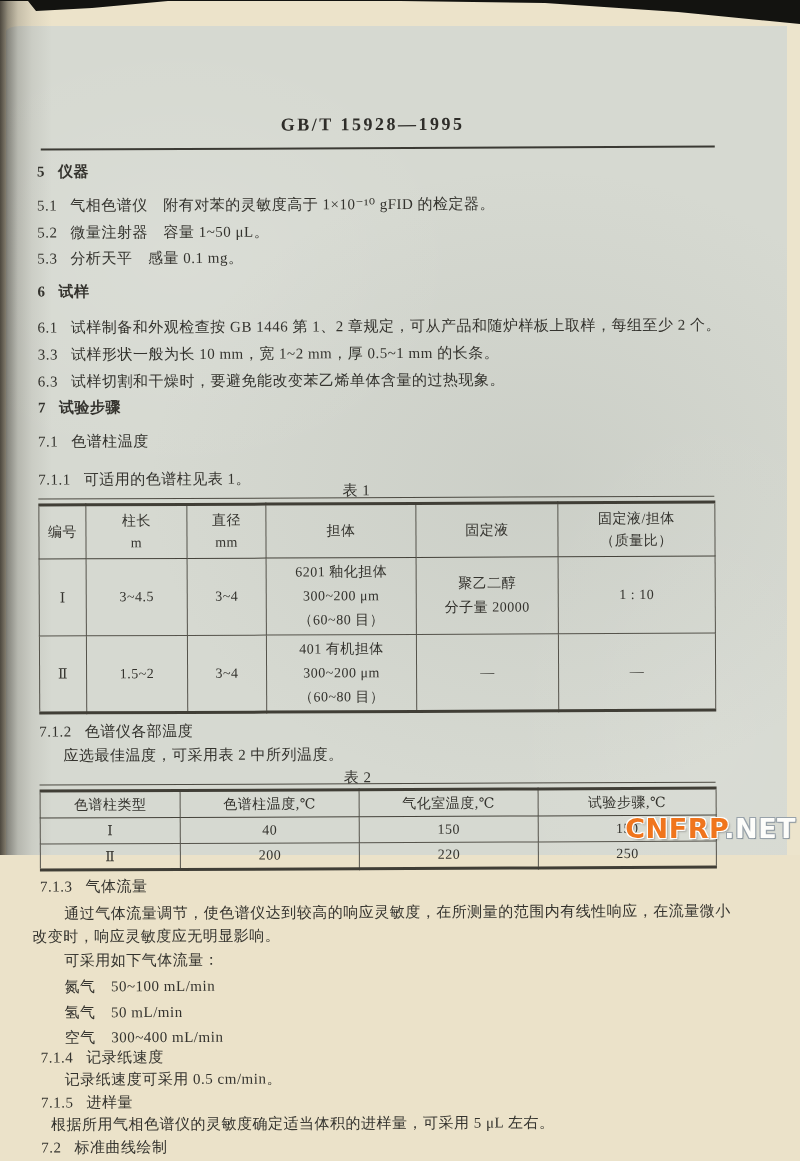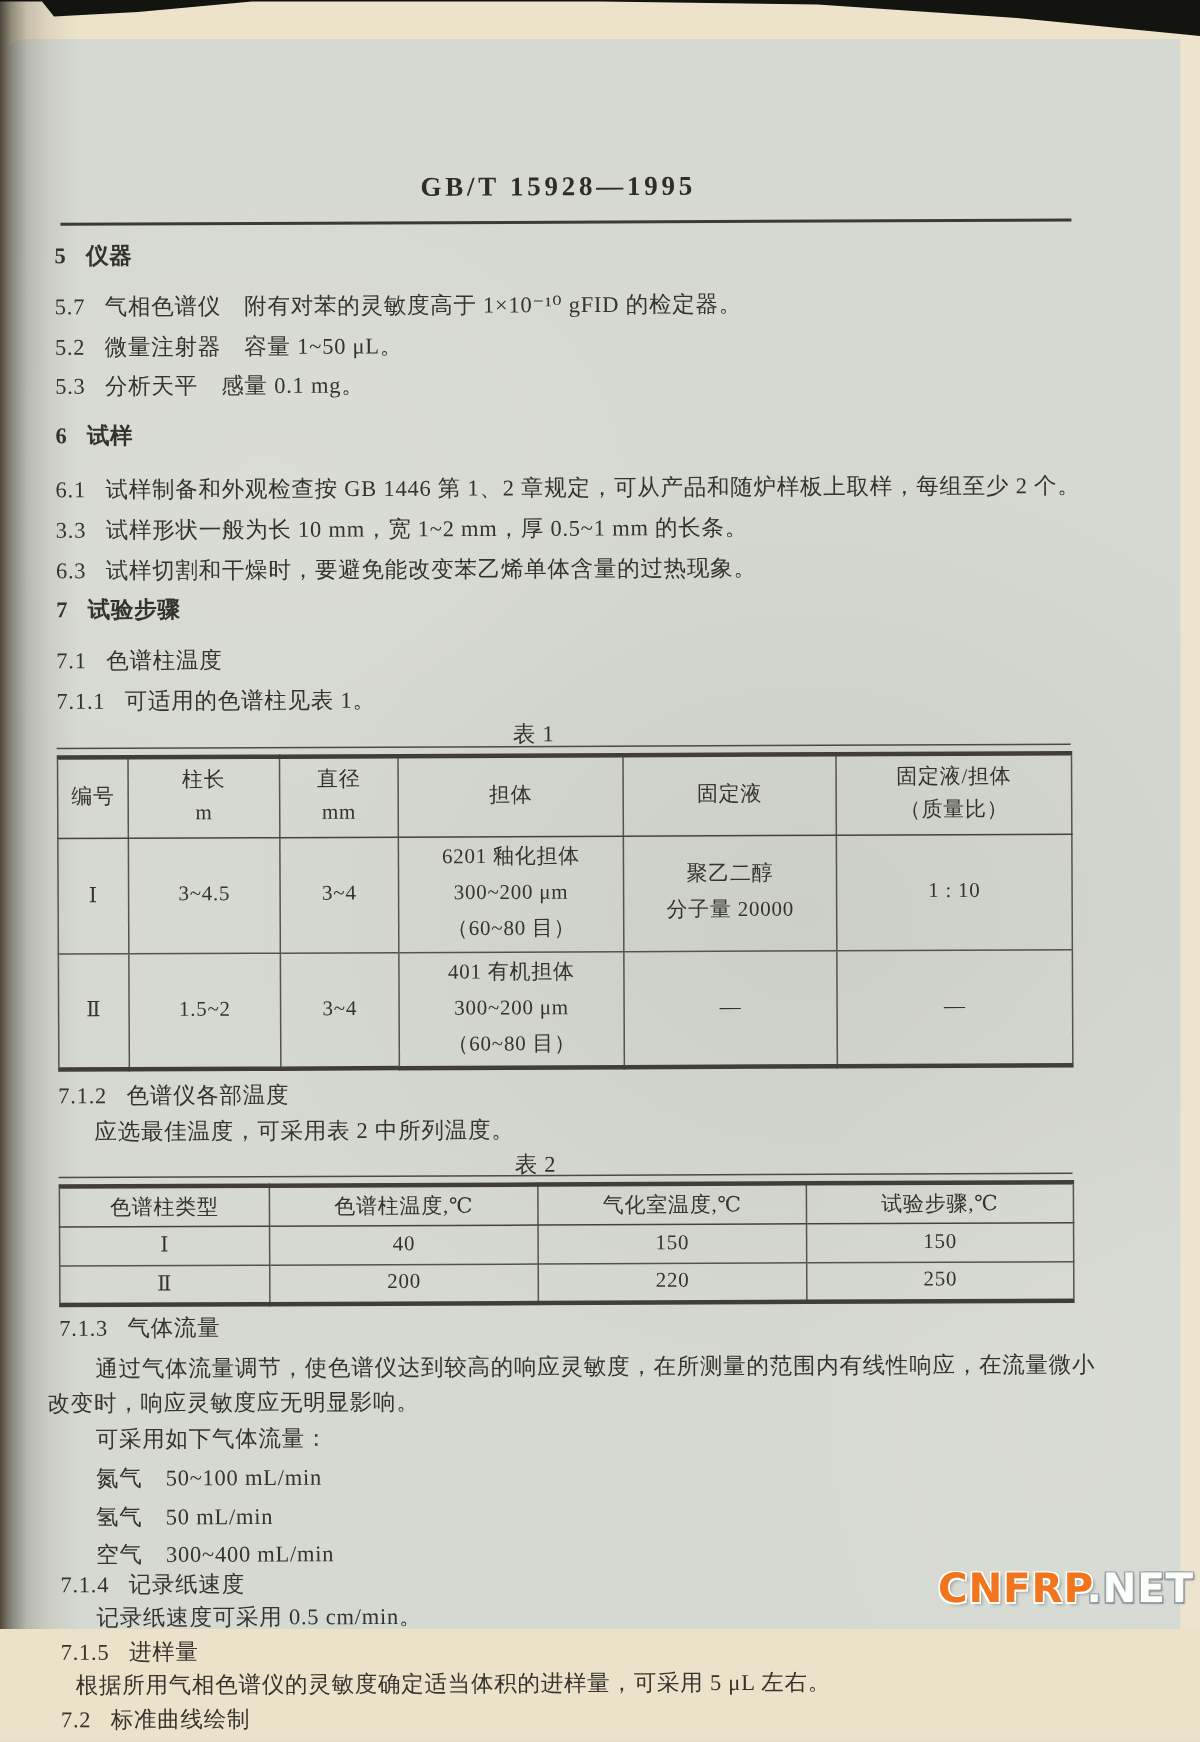--- a/index.html
+++ b/index.html
@@ -1,18 +1,18 @@
 <!DOCTYPE html>
 <html><head>
 <meta charset="utf-8">
 <style>
   html,body{margin:0;padding:0;}
   body{width:800px;height:1161px;overflow:hidden;background:#ebe2c9;
        font-family:"Liberation Serif","DejaVu Serif",serif;}
-  .stage{position:relative;width:800px;height:1086px;}
+  .stage{position:relative;width:800px;height:855px;}
 
   
   .cream-top{position:absolute;top:0;left:0;right:0;height:30px;background:#ece3ca;}
   .cream-right{position:absolute;top:14px;right:0;width:15px;bottom:0;background:#ece4cc;}
   .paper{position:absolute;top:26px;left:6px;right:13px;bottom:0;
     background:
       radial-gradient(ellipse 420px 320px at 22% 28%, rgba(255,255,255,.10), rgba(255,255,255,0) 70%),
       radial-gradient(ellipse 520px 420px at 68% 55%, rgba(140,146,140,.14), rgba(140,146,140,0) 75%),
       radial-gradient(ellipse 300px 500px at 90% 85%, rgba(255,255,255,.08), rgba(255,255,255,0) 70%),
       #d6d9d1;
@@ -66,32 +66,32 @@
   <div class="paper"></div>
   <div class="binding"></div>
   <div class="blacktop"></div>
 
   <div class="content">
 
     <div class="stdhead">GB/T 15928—1995</div>
     <div class="rule"></div>
 
     <div class="line h" style="top:161px"><span class="num">5</span><span>仪器</span></div>
-    <div class="line" style="top:195px"><span class="num">5.7</span><span>气相色谱仪　附有对苯的灵敏度高于 1×10⁻¹⁰ gFID 的检定器。</span></div>
+    <div class="line" style="top:195px"><span class="num">5.1</span><span>气相色谱仪　附有对苯的灵敏度高于 1×10⁻¹⁰ gFID 的检定器。</span></div>
     <div class="line" style="top:222px"><span class="num">5.2</span><span>微量注射器　容量 1~50 μL。</span></div>
     <div class="line" style="top:248px"><span class="num">5.3</span><span>分析天平　感量 0.1 mg。</span></div>
 
     <div class="line h" style="top:281px"><span class="num">6</span><span>试样</span></div>
     <div class="line" style="top:317px"><span class="num">6.1</span><span>试样制备和外观检查按 GB 1446 第 1、2 章规定，可从产品和随炉样板上取样，每组至少 2 个。</span></div>
     <div class="line" style="top:344px"><span class="num">3.3</span><span>试样形状一般为长 10 mm，宽 1~2 mm，厚 0.5~1 mm 的长条。</span></div>
     <div class="line" style="top:371px"><span class="num">6.3</span><span>试样切割和干燥时，要避免能改变苯乙烯单体含量的过热现象。</span></div>
 
     <div class="line h" style="top:397px"><span class="num">7</span><span>试验步骤</span></div>
     <div class="line" style="top:431px"><span class="num">7.1</span><span>色谱柱温度</span></div>
-    <div class="line" style="top:458px"><span class="num">7.1.1</span><span>可适用的色谱柱见表 1。</span></div>
+    <div class="line" style="top:469px"><span class="num">7.1.1</span><span>可适用的色谱柱见表 1。</span></div>
 
     <div class="line cap" style="top:481px">表 1</div>
 
     <div class="tblwrap" style="top:497px">
       <div class="topline"></div>
       <table class="t">
         <colgroup>
             <col style="width:47px">
             <col style="width:101px">
             <col style="width:79px">

